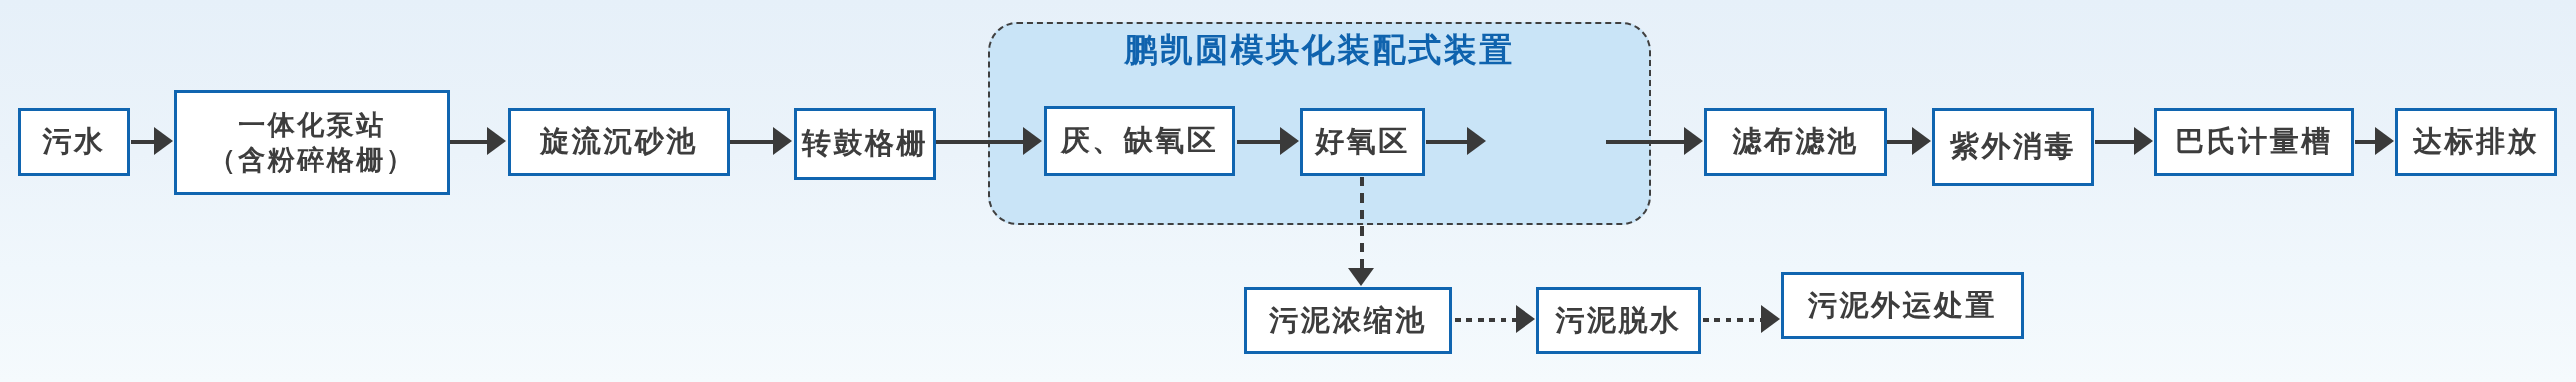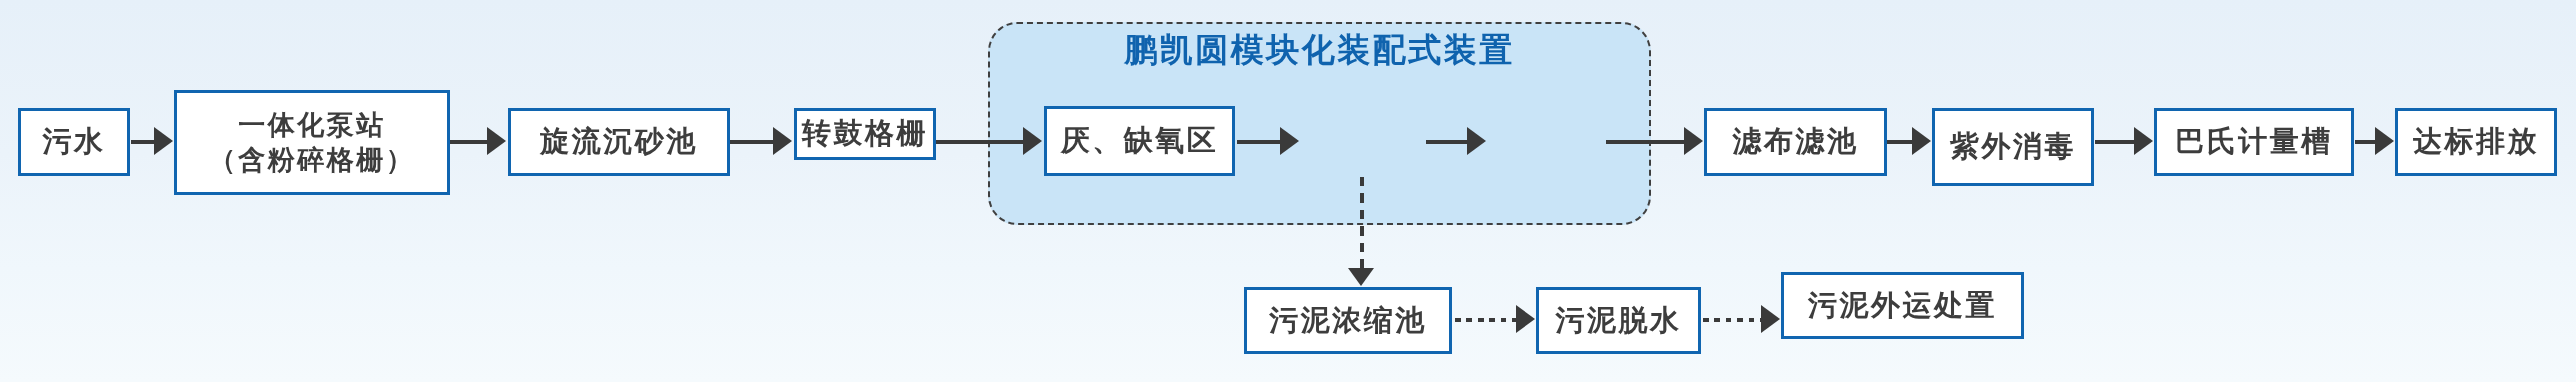--- a/index.html
+++ b/index.html
@@ -20,21 +20,21 @@
   
   .node{
     position:absolute;background:#ffffff;border:3.8px solid #1065b0;box-sizing:border-box;
     display:flex;flex-direction:column;align-items:center;justify-content:center;
     color:#3d3d3d;font-size:29px;font-weight:600;letter-spacing:2.5px;
     text-align:center;line-height:1.28;white-space:nowrap;
   }
   .n1 {left:18px;  top:108px;width:112px;height:68px}
   .n2 {left:174px; top:90px;width:276px;height:105px;font-size:27px}
   .n3 {left:508px; top:108px;width:222px;height:68px}
-  .n4 {left:794px;top:108px;width:142px;height:52px}
+  .n4 {left:794px;top:108px;width:142px;height:72px}
   .n5 {left:1044px;top:106px;width:191px;height:70px}
   .n6 {left:1300px;top:108px;width:125px;height:68px}
   .n7 {left:1488px;top:108px;width:118px;height:68px}
   .n8 {left:1704px;top:108px;width:183px;height:68px}
   .n9 {left:1932px;top:108px;width:162px;height:78px}
   .n10{left:2154px;top:108px;width:200px;height:68px}
   .n11{left:2395px;top:108px;width:162px;height:68px}
   .s1 {left:1244px;top:287px;width:208px;height:67px}
   .s2 {left:1536px;top:287px;width:165px;height:67px}
   .s3 {left:1781px;top:272px;width:243px;height:67px}
@@ -138,20 +138,23 @@
   </div>
   <div class="node n3">
     <span>旋流沉砂池</span>
   </div>
   <div class="node n4">
     <span>转鼓格栅</span>
   </div>
   <div class="node n5">
     <span>厌、缺氧区</span>
   </div>
+  <div class="node n6">
+    <span>好氧区</span>
+  </div>
   <div class="node n8">
     <span>滤布滤池</span>
   </div>
   <div class="node n9">
     <span>紫外消毒</span>
   </div>
   <div class="node n10">
     <span>巴氏计量槽</span>
   </div>
   <div class="node n11">

